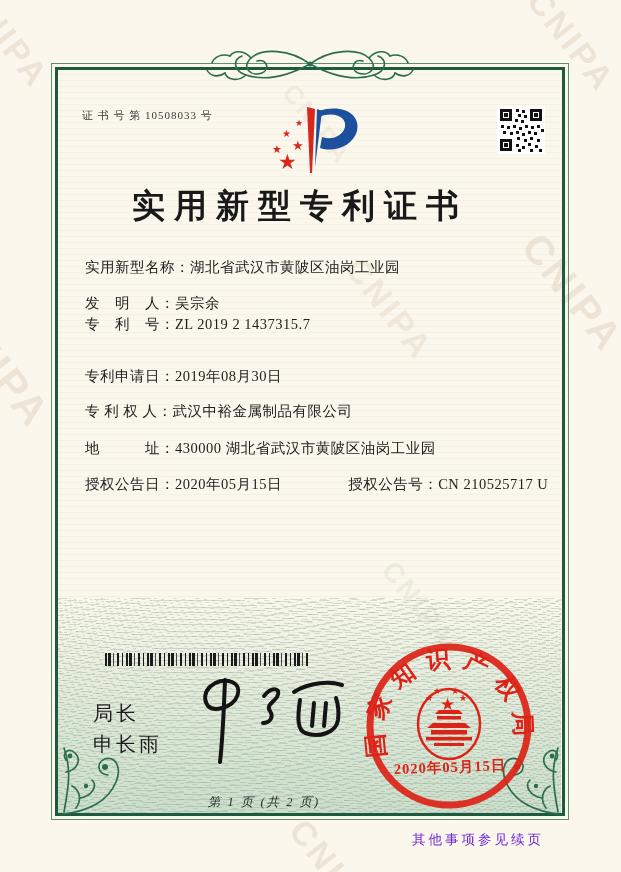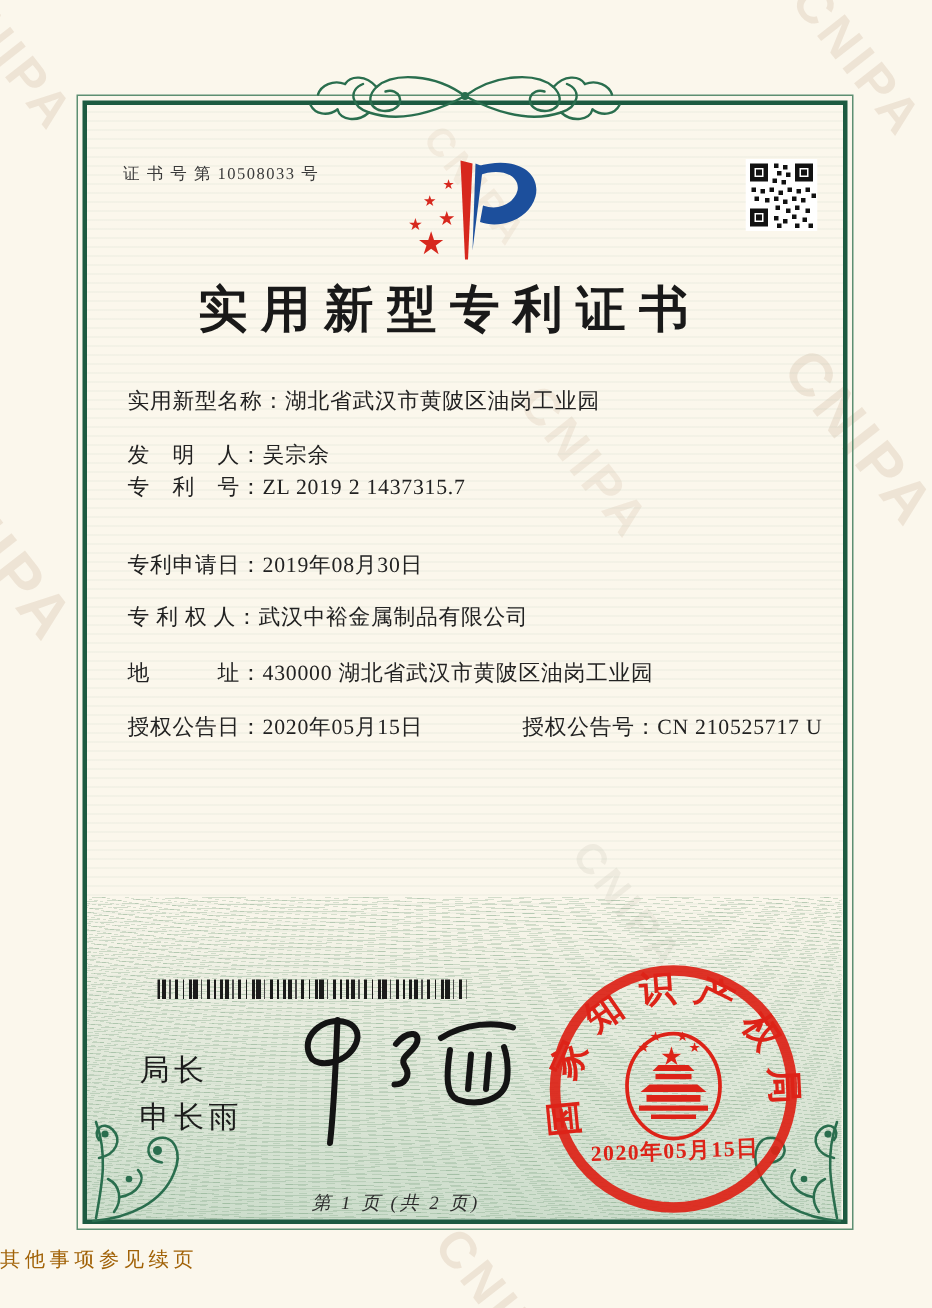--- a/index.html
+++ b/index.html
@@ -60,22 +60,22 @@
   .seal{position:absolute;left:363px;top:640px;}
   .seal-date{
     position:absolute;left:363px;top:758px;width:174px;text-align:center;
     color:#dd2318;font-size:14.5px;font-weight:bold;letter-spacing:1px;transform:rotate(-2deg);
   }
   .page-info{
     position:absolute;left:0;top:794px;width:528px;text-align:center;
     font-size:12.5px;letter-spacing:2px;color:#2d2d2d;font-style:italic;
   }
   .continuation{
-    position:absolute;left:0;top:831px;width:544px;text-align:left;
-    font-size:13.5px;letter-spacing:3px;color:#a16207;
+    position:absolute;left:0;top:831px;width:544px;text-align:right;
+    font-size:13.5px;letter-spacing:3px;color:#6d28d9;
   }
   .flourish-top{position:absolute;left:194px;top:47px;}
   .corner{position:absolute;}
   .corner-left{left:56px;top:726px;}
   .corner-right{left:474px;top:726px;transform:scaleX(-1);}
   svg text.star{font-family:"DejaVu Sans",sans-serif;}
 </style>
 </head>
 <body>
 

